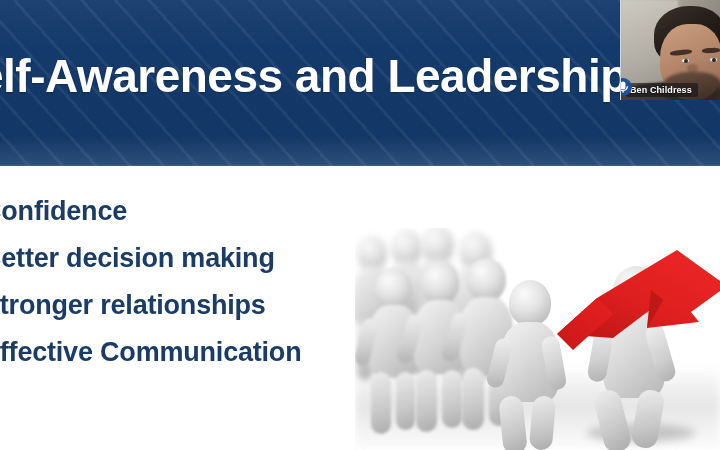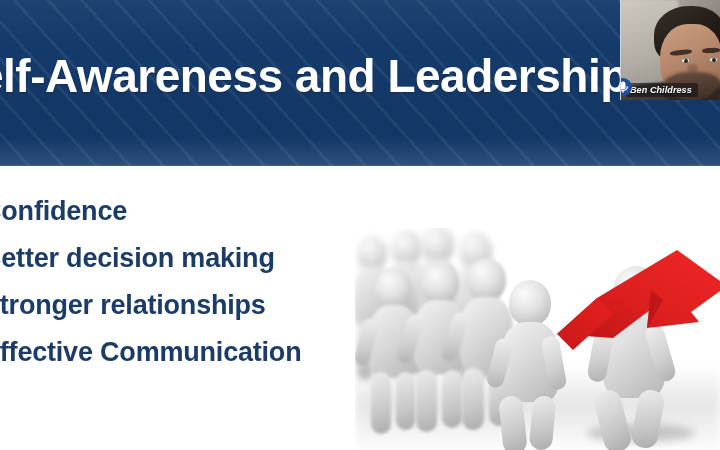--- a/index.html
+++ b/index.html
@@ -227,21 +227,20 @@
   .name-badge {
     position:absolute;
     left:5px; bottom:3px;
     display:flex;
     align-items:center;
     gap:3px;
     padding:2px 6px 2px 4px;
     background:rgba(20,20,22,0.62);
     border-radius:2px;
     max-width:92px;
-    font-style:italic;
   }
   .name-badge .label {
     color:#ffffff;
     font-size:9px;
     font-weight:bold;
     white-space:nowrap;
     letter-spacing:0.1px;
     text-shadow:0 1px 1px rgba(0,0,0,0.6);
   }
 

